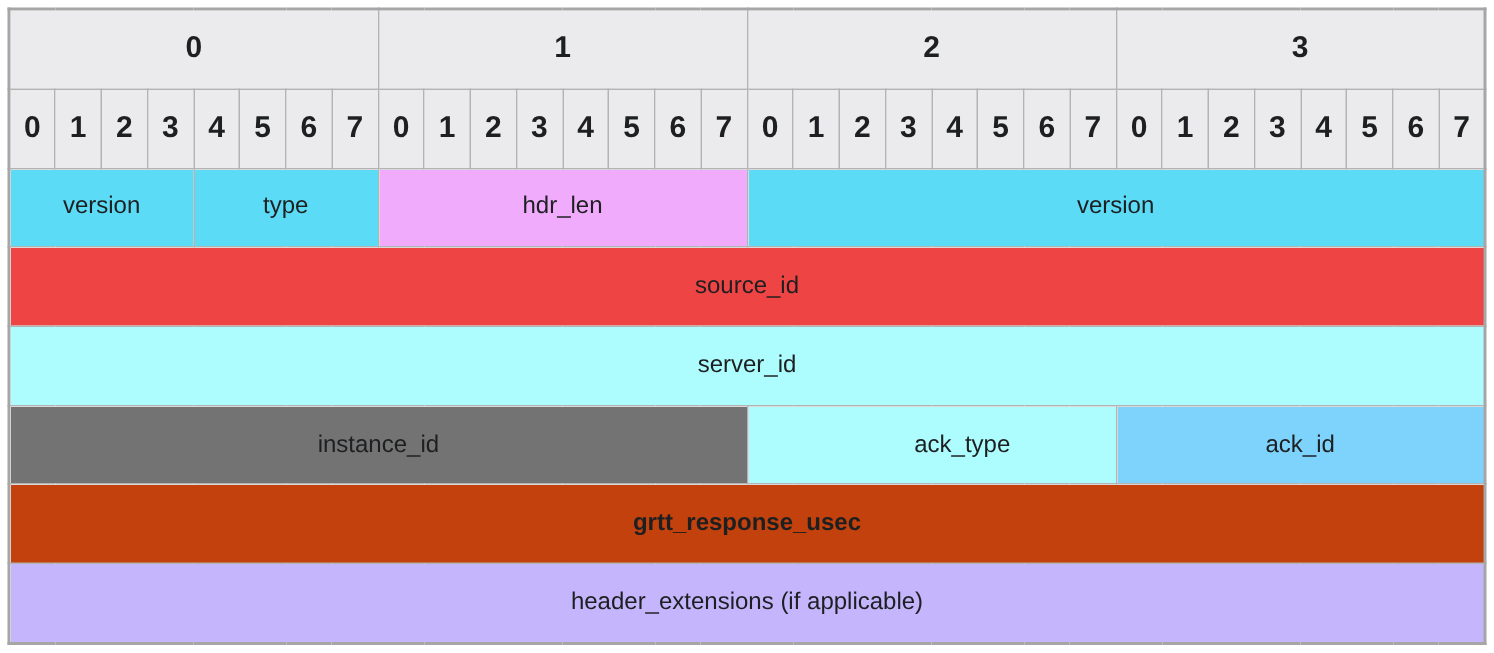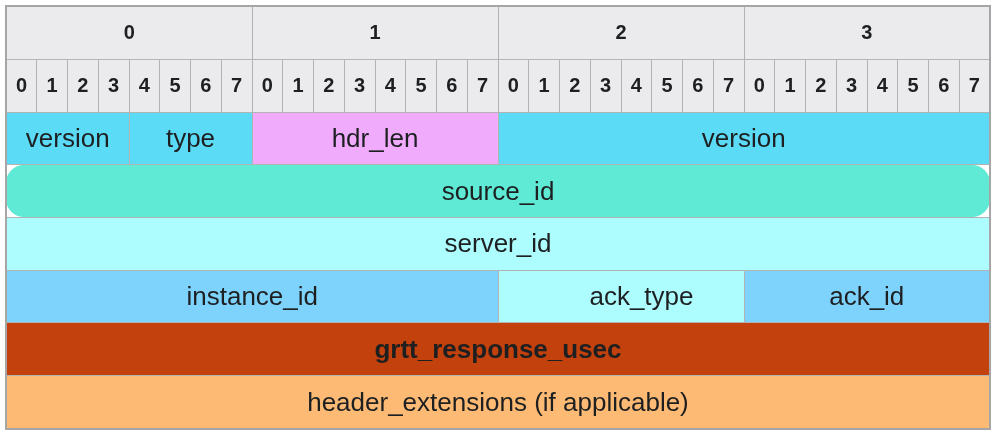--- a/index.html
+++ b/index.html
@@ -36,21 +36,21 @@
     color: #1d1f21;
     overflow: hidden;
     white-space: nowrap;
   }
   td.hdr {
     background: #ebebed;
     font-weight: bold;
     font-size: 20px;
   }
   td.field {
-    font-size: 26px;
+    font-size: 16px;
     font-weight: normal;
     margin-top: 32px;
   }
 </style>
 </head>
 <body>
 
 <div class="stage">
   <table class="pkt">
     <colgroup id="pkt-cols">
@@ -128,31 +128,31 @@
           <td class="hdr">6</td>
           <td class="hdr">7</td>
         </tr>
         <tr>
           <td class="field" colspan="4" style="background: rgb(92, 219, 247);">version</td>
           <td class="field" colspan="4" style="background: rgb(92, 219, 247);">type</td>
           <td class="field" colspan="8" style="background: #f0abfc;">hdr_len</td>
           <td class="field" colspan="16" style="background: rgb(92, 219, 247);">version</td>
         </tr>
         <tr>
-          <td class="field" colspan="32" style="background: #5eead4; border-radius: 18px;">source_id</td>
+          <td class="field" colspan="32" style="background: #ef4444;">source_id</td>
         </tr>
         <tr>
           <td class="field" colspan="32" style="background: rgb(173, 252, 254); text-align: center;">server_id</td>
         </tr>
         <tr>
-          <td class="field" colspan="16" style="background: #7dd3fc;">instance_id</td>
+          <td class="field" colspan="16" style="background: #737373;">instance_id</td>
           <td class="field" colspan="8" style="background: rgb(173, 252, 254); padding-left: 41px;">ack_type</td>
           <td class="field" colspan="8" style="background: #7dd3fc;">ack_id</td>
         </tr>
         <tr>
           <td class="field" colspan="32" style="background: #c2410c; font-weight: bold;">grtt_response_usec</td>
         </tr>
         <tr>
-          <td class="field" colspan="32" style="background: #fdba74;">header_extensions (if applicable)</td>
+          <td class="field" colspan="32" style="background: #c4b5fd;">header_extensions (if applicable)</td>
         </tr>
       </tbody>
   </table>
 </div>
 
 </body></html>

